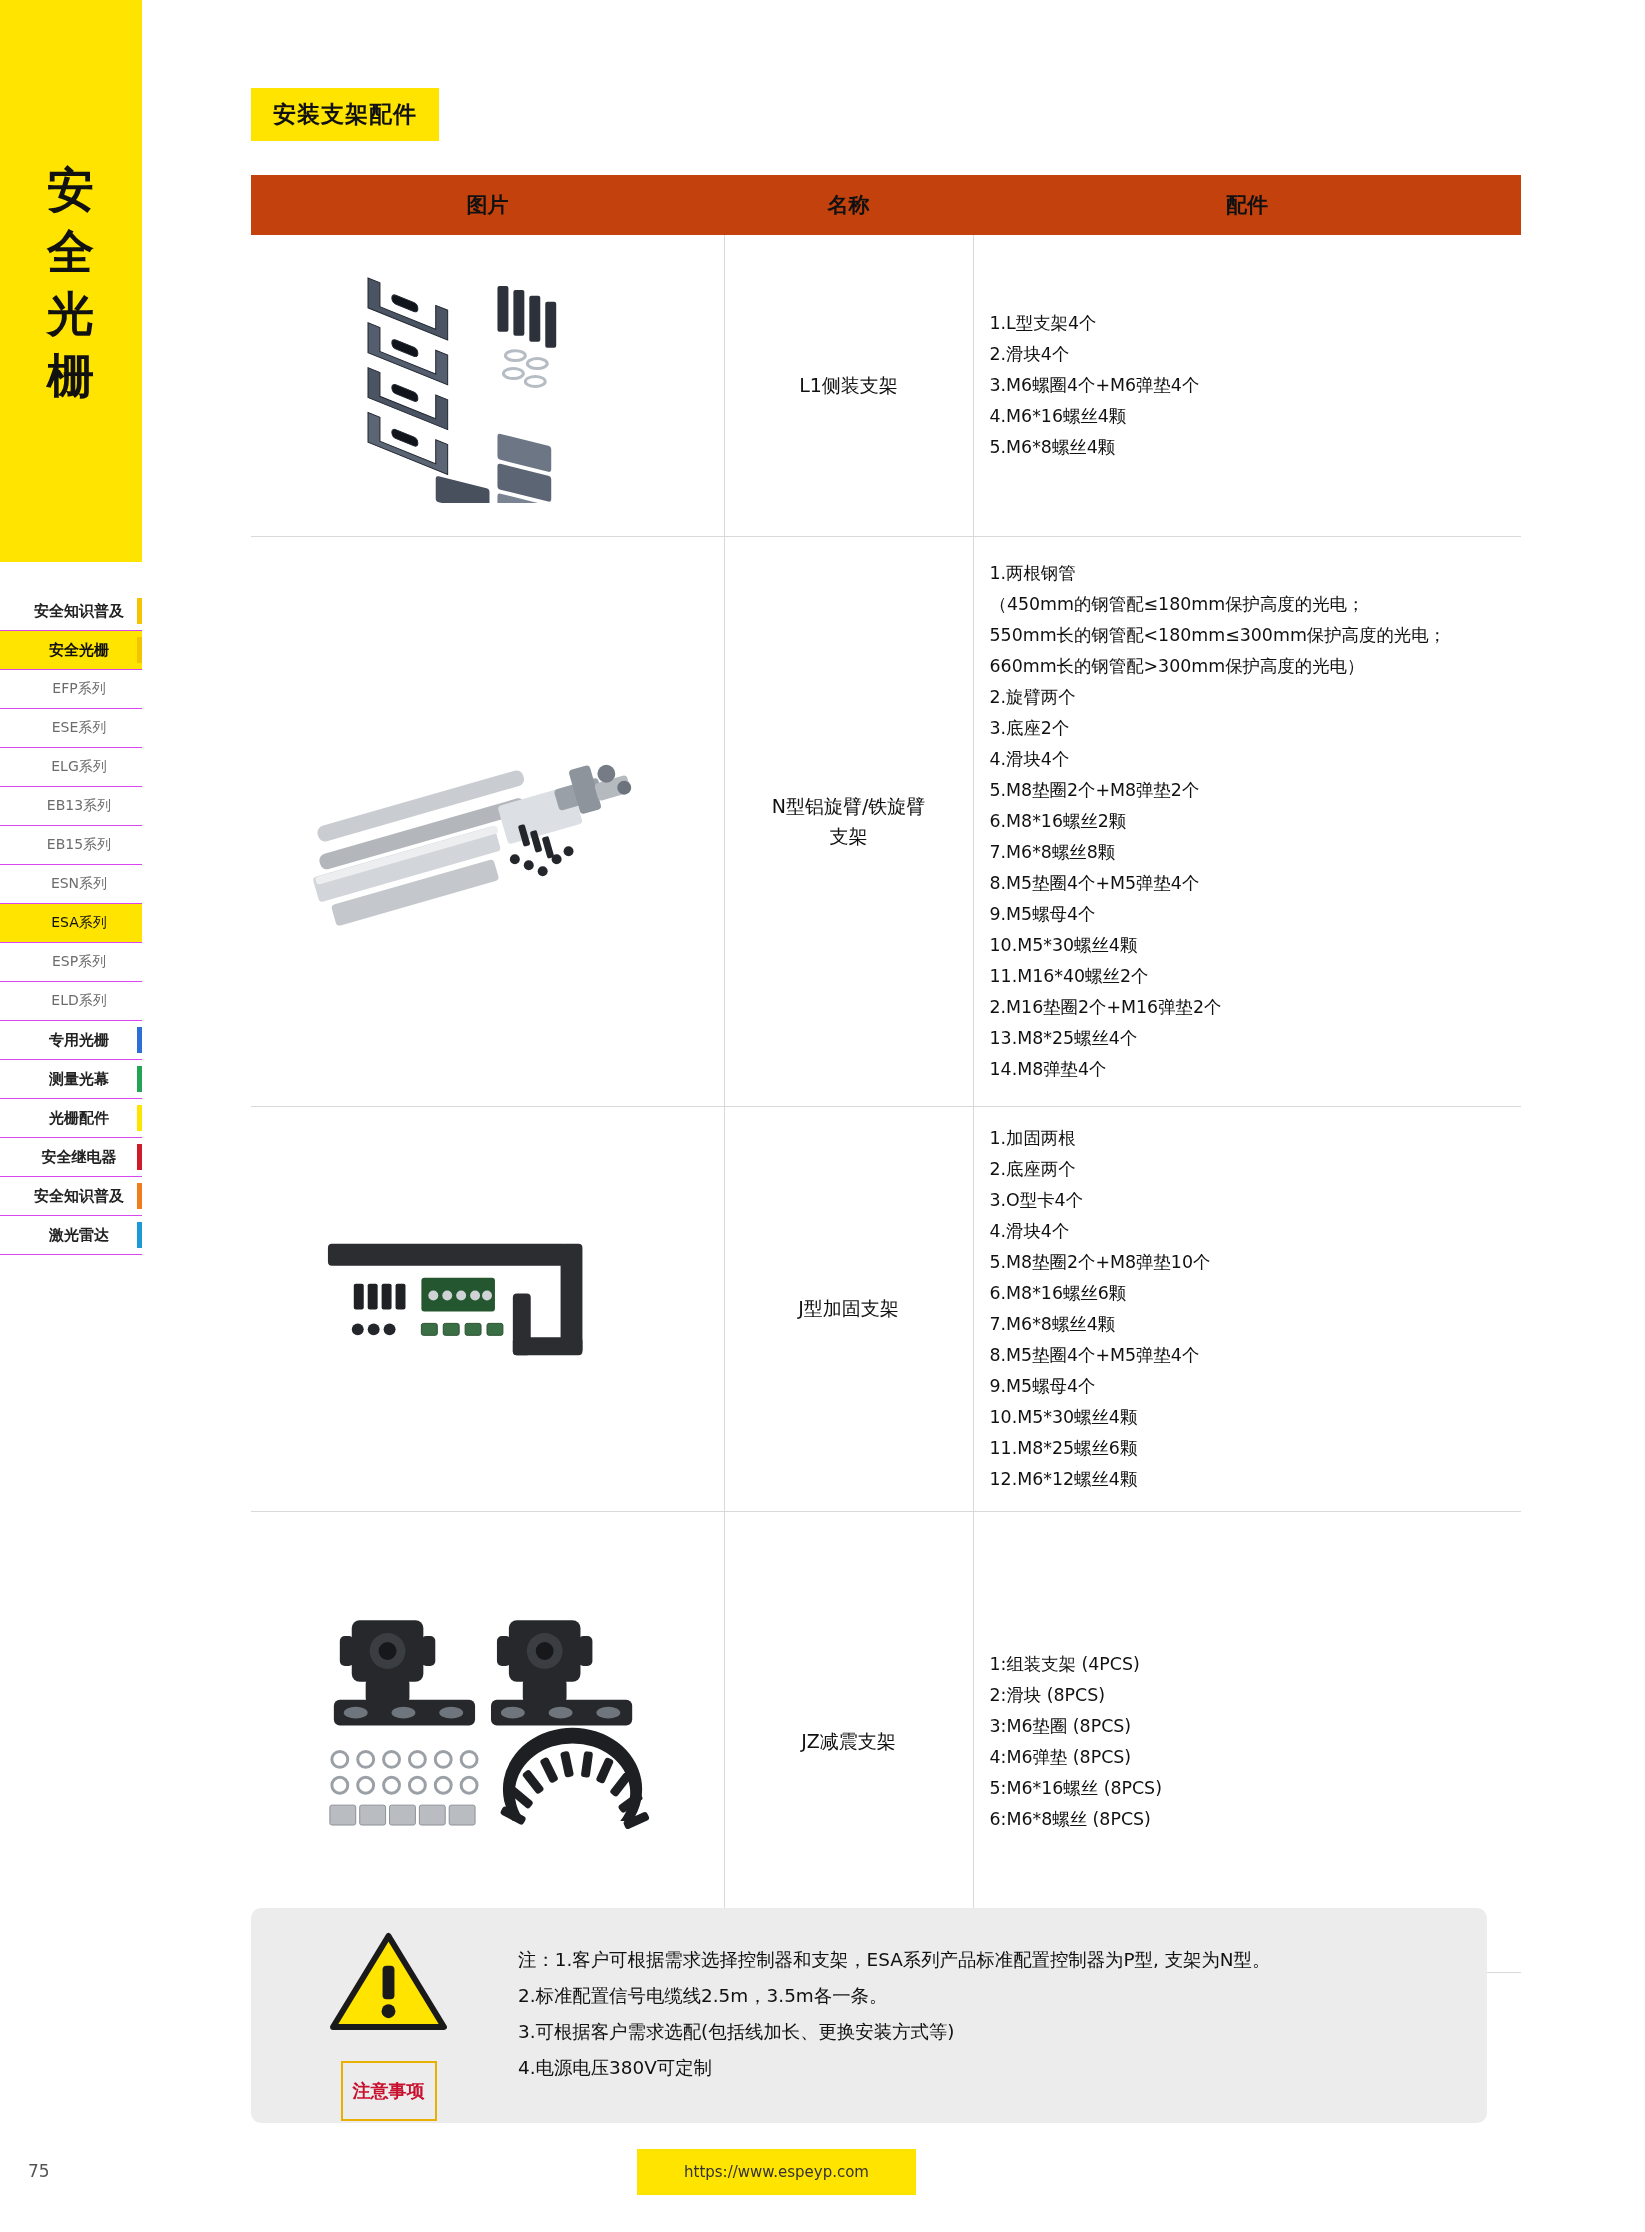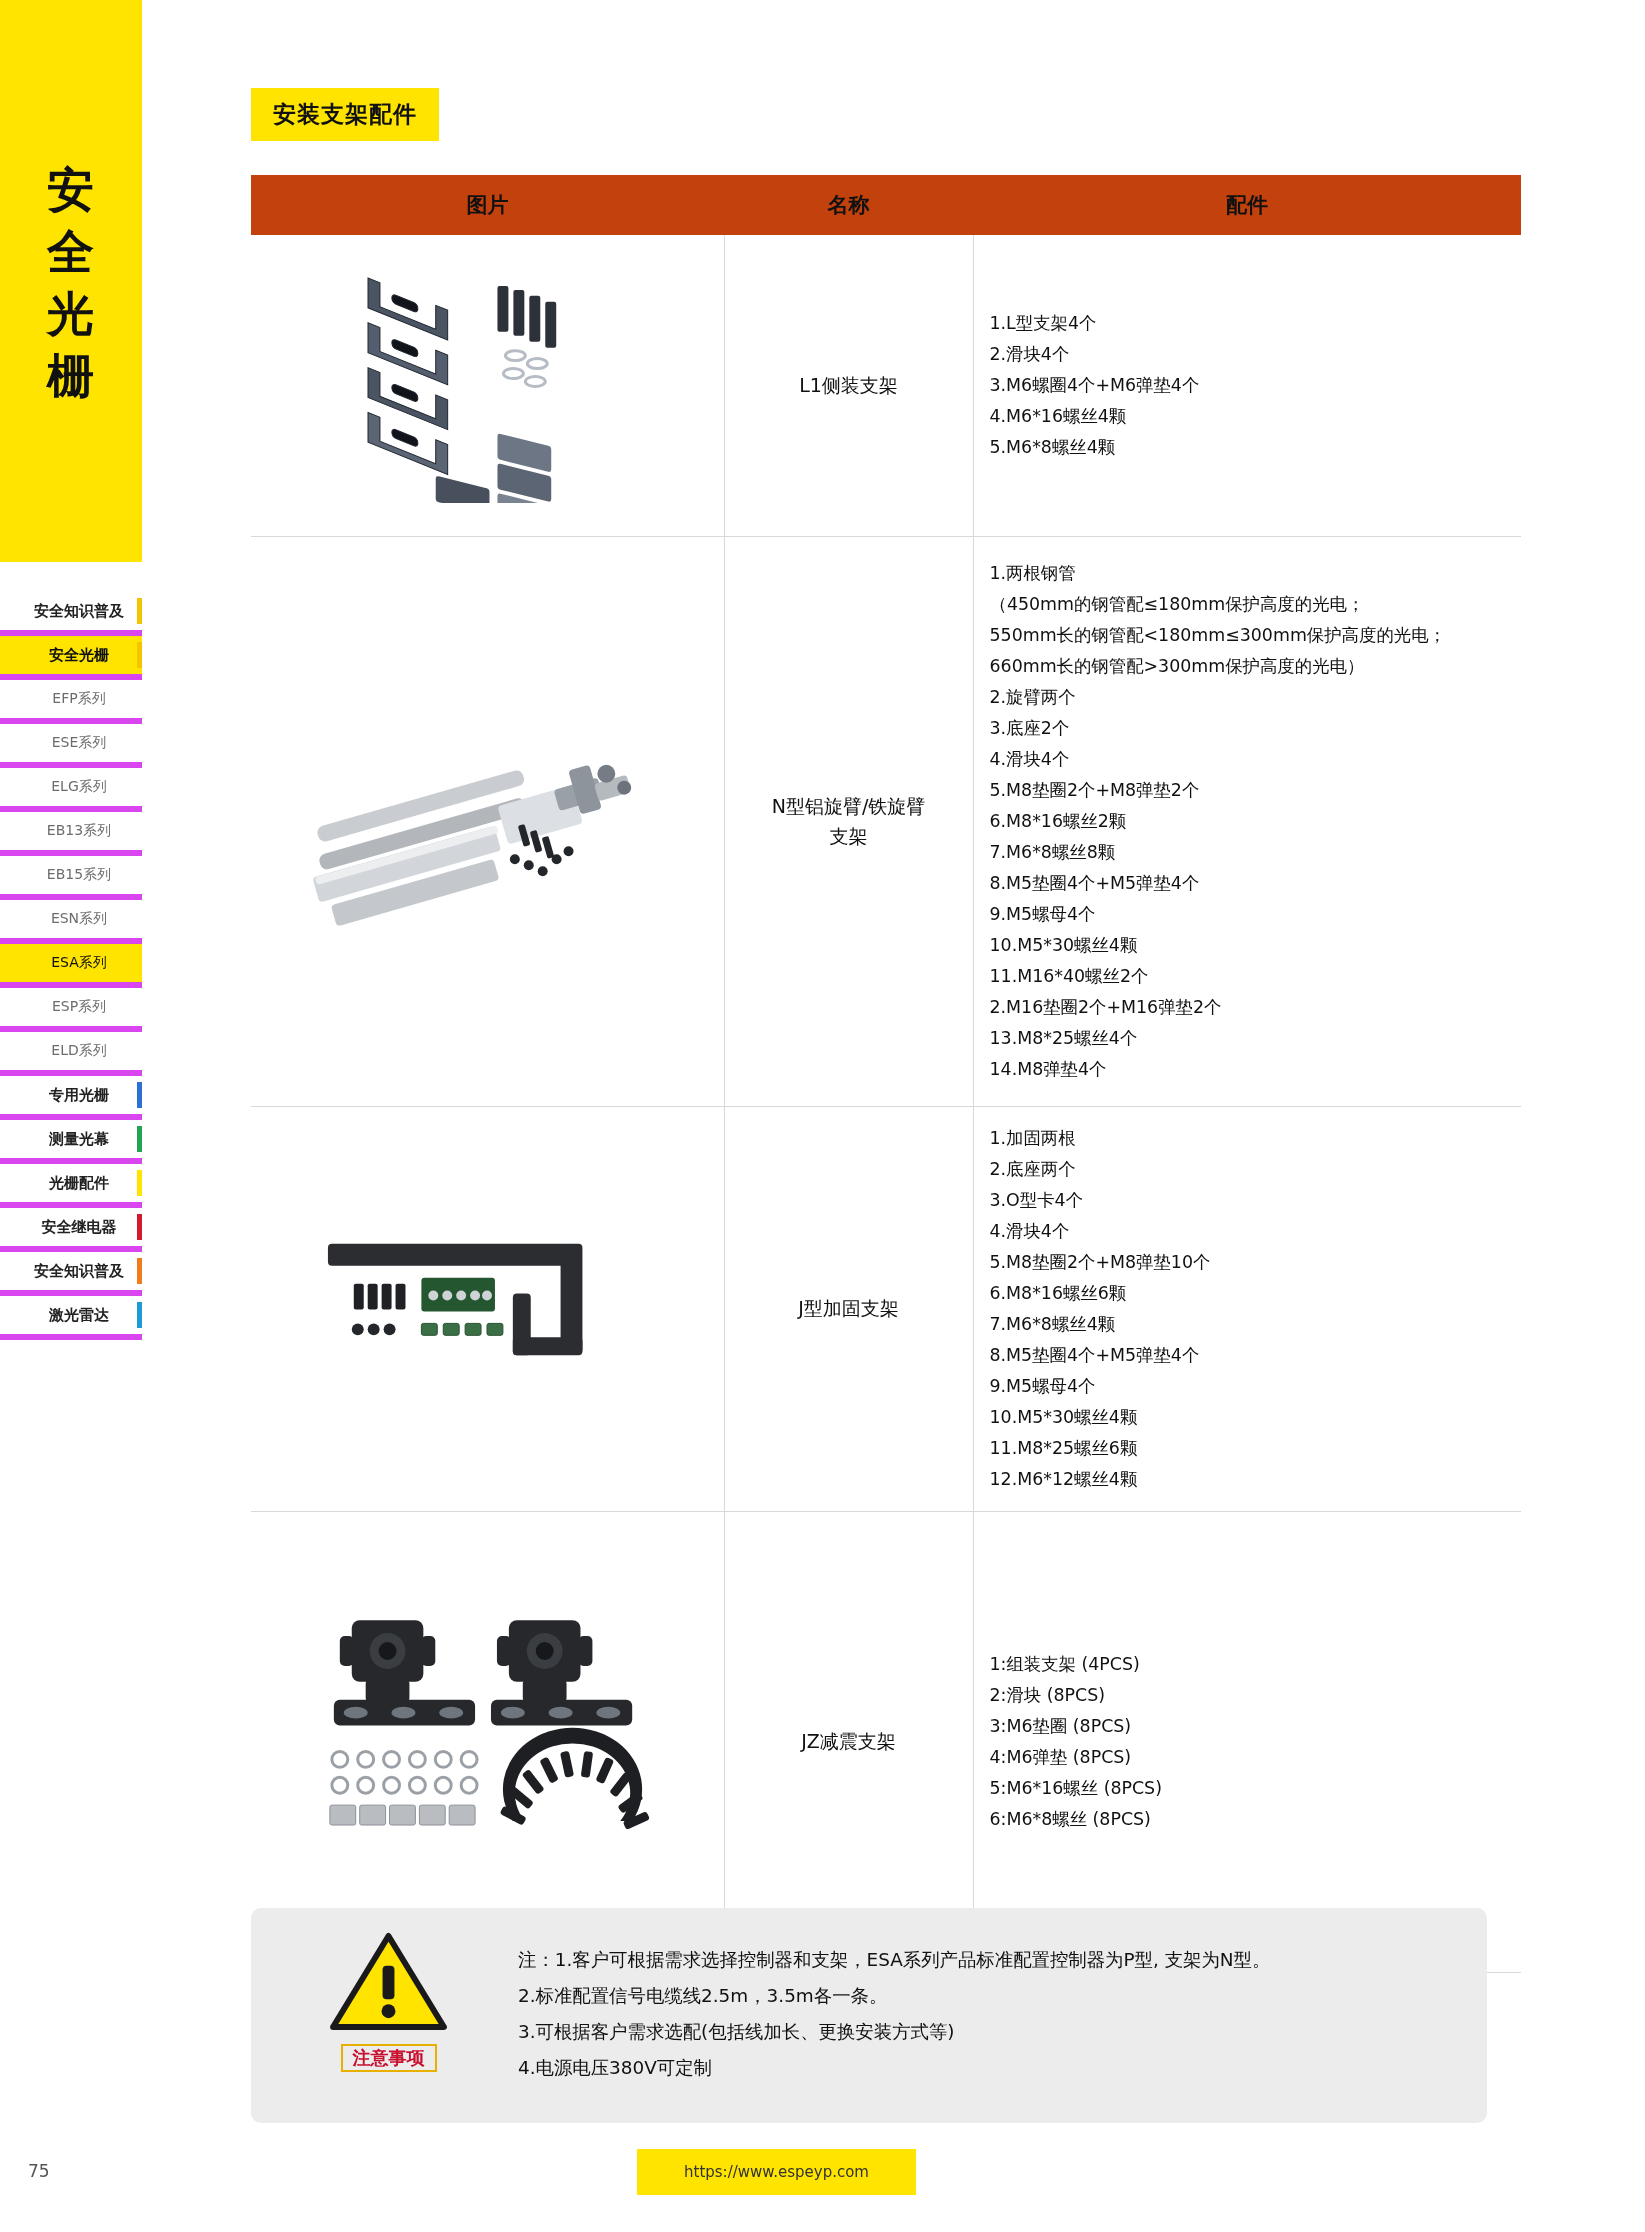--- a/index.html
+++ b/index.html
@@ -28,21 +28,21 @@
   .vert-title span{display:block;}
 
   .nav{
     position:absolute;left:0;top:592px;width:142px;
   }
   .nav-item{
     position:relative;
     height:38px;
     display:flex;align-items:center;justify-content:center;
     font-size:15px;color:#333;
-    border-bottom:6px solid #d946ef;
+    border-bottom:1px solid #d946ef;
     background:#ffffff;
     padding-left:16px;
   }
   .nav-item .bar{
     position:absolute;right:0;top:6px;width:5px;height:26px;background:transparent;
   }
   .nav-item.sub{font-size:14px;color:#6c6c6c;}
   .nav-item.active-yellow{background:#ffe400;color:#111;font-weight:bold;}
   .nav-item.active-sub{background:#ffe400;color:#111;}
   .nav-item.bold{font-weight:bold;color:#222;}
@@ -95,24 +95,24 @@
   .note{
     position:absolute;left:5px;top:1908px;width:1236px;height:215px;
     background:#ececec;
     border-radius:10px;
     padding:0;
   }
   .note-warn{
     position:absolute;left:48px;top:22px;width:179px;text-align:center;
   }
   .note-badge{
-    margin-top:7px;display:inline-block;
+    margin-top:24px;display:inline-block;
     border:2px solid #e8b000;
     color:#c8102e;font-size:18px;font-weight:bold;
-    padding:0 10px;
+    padding:16px 10px;
     background:#ececec;
   }
   .note-text{
     position:absolute;left:267px;top:34px;width:935px;
     font-size:18.4px;color:#111;line-height:1.95;
   }
 
   
   .footer-bar{
     position:absolute;left:637px;top:2149px;width:279px;height:46px;background:#ffe400;

